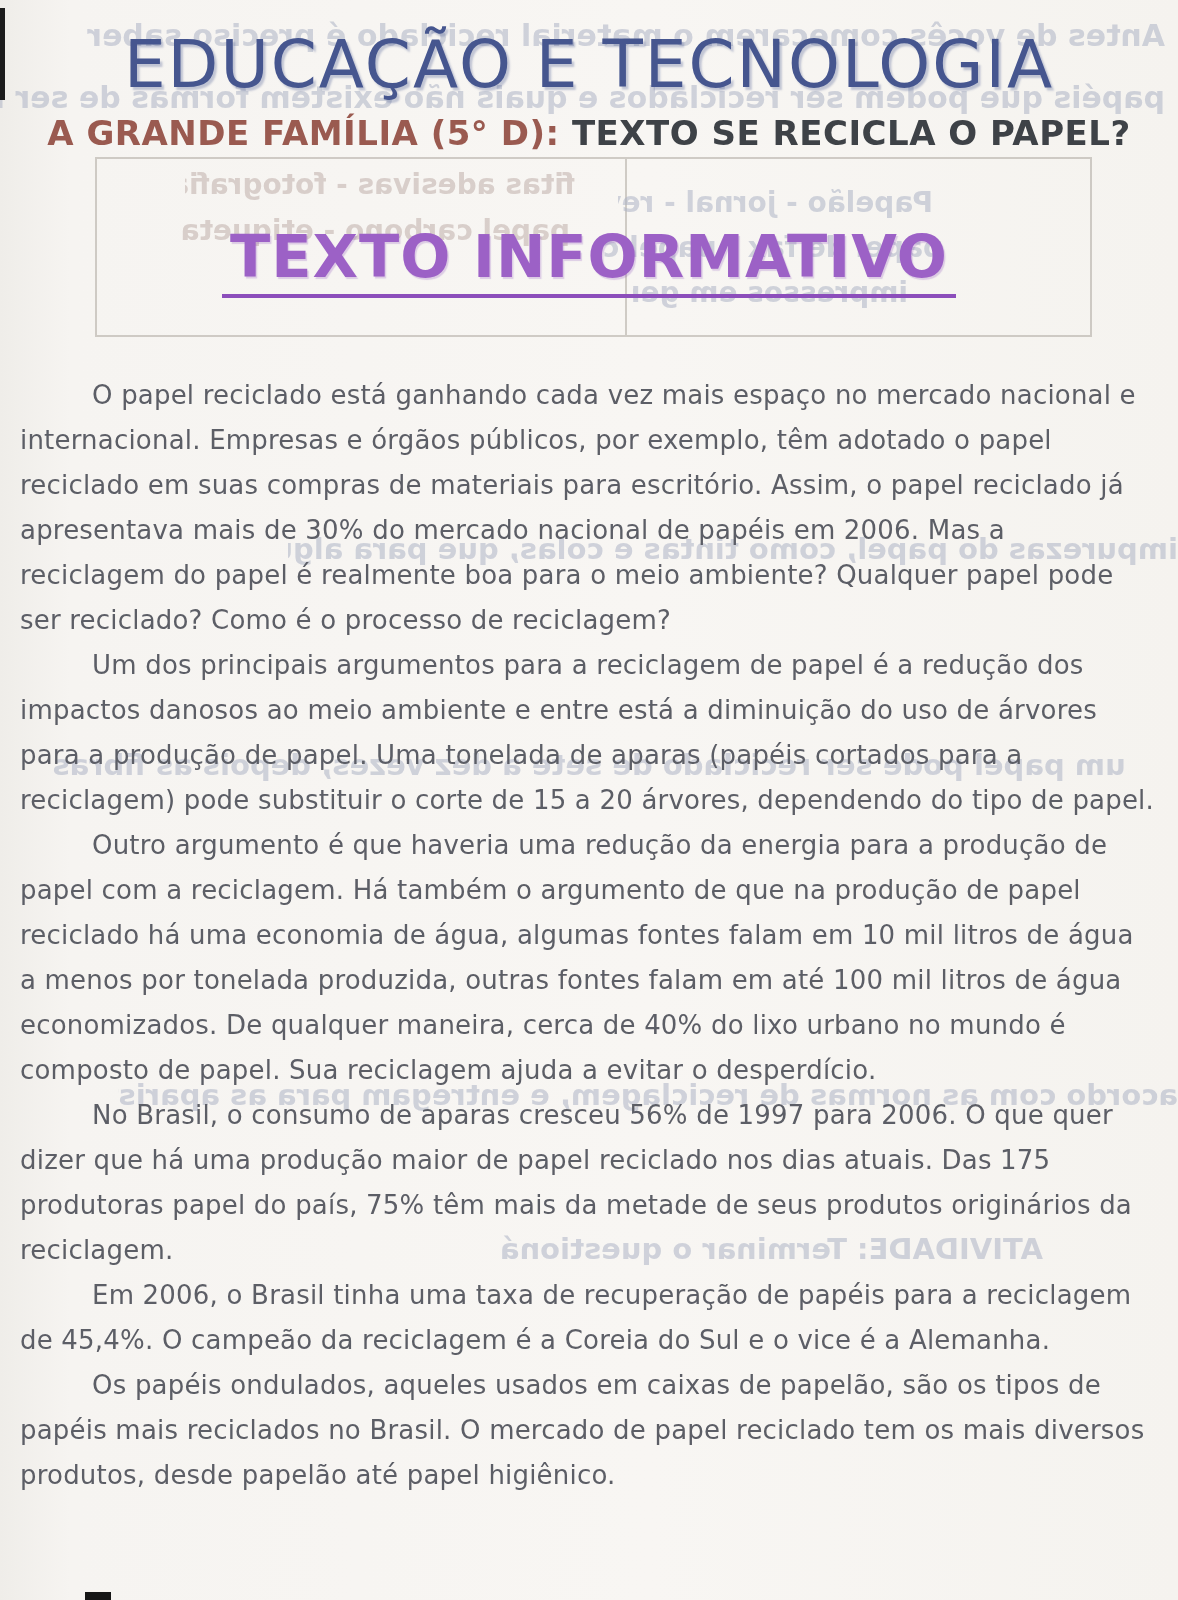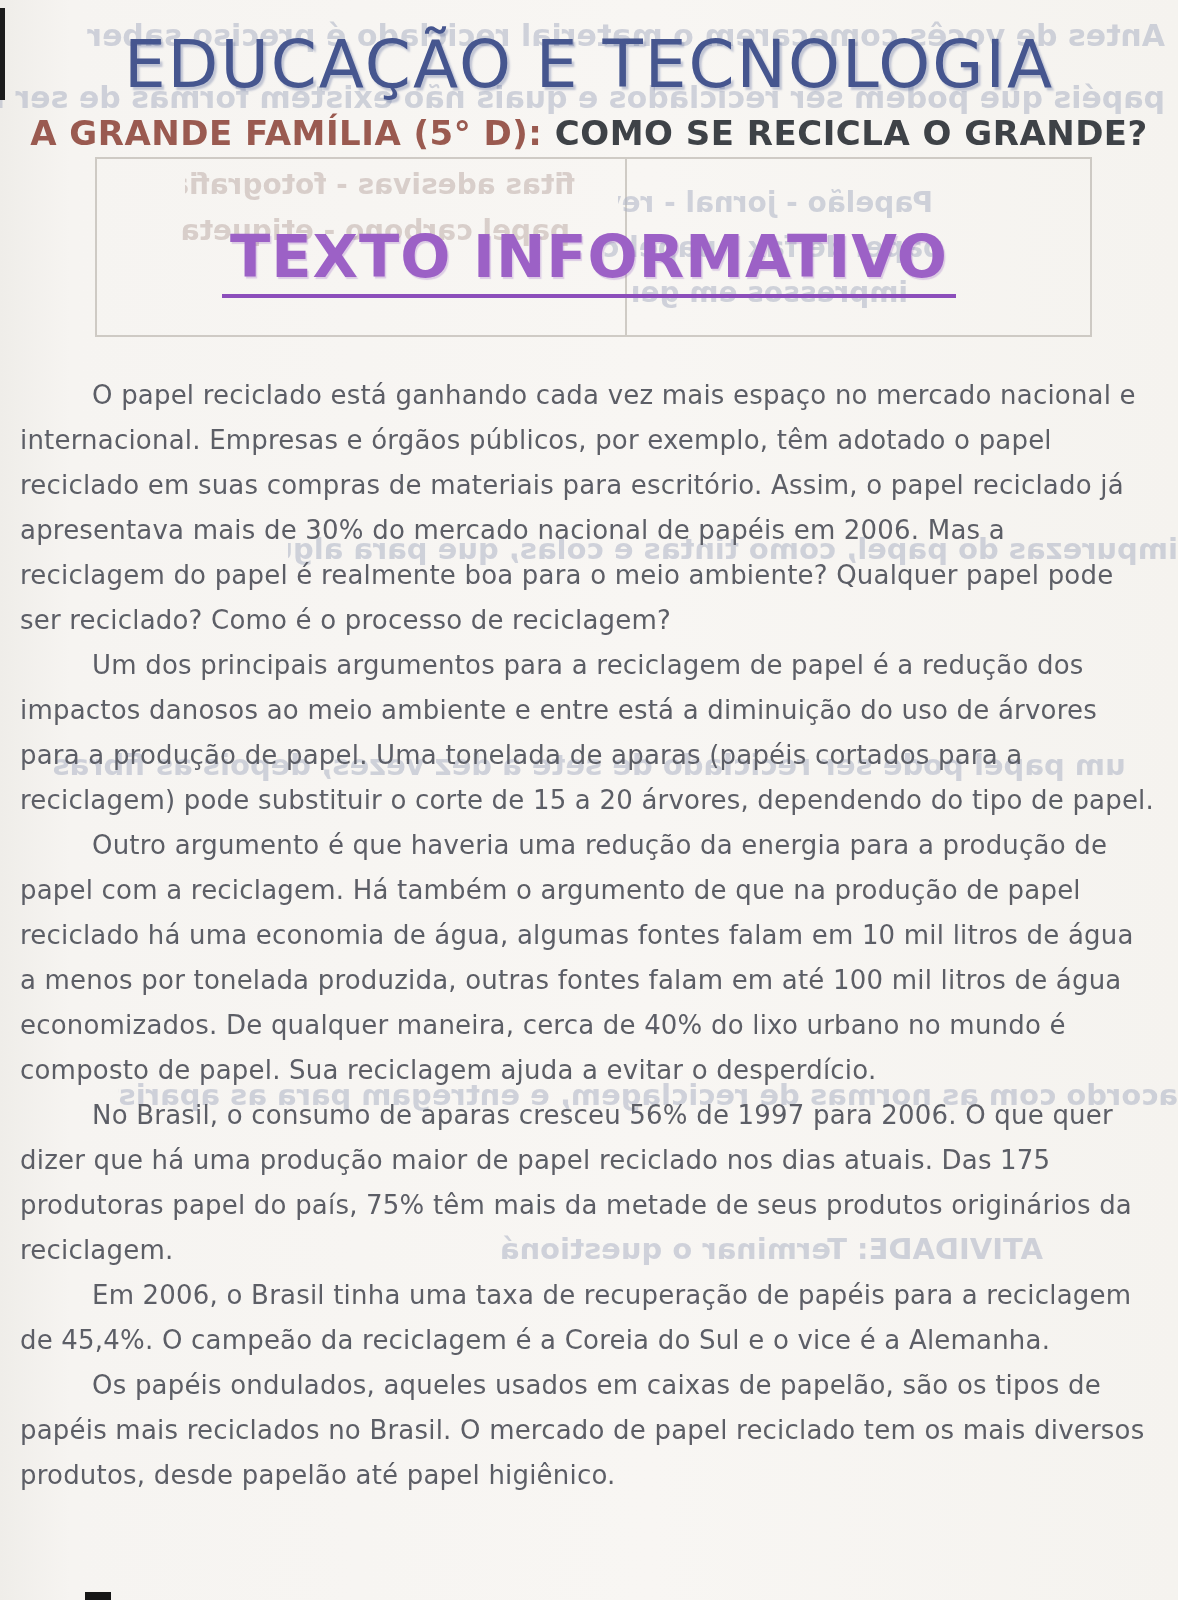--- a/index.html
+++ b/index.html
@@ -112,21 +112,21 @@
   </div>
 
   <div class="edge-strip"></div>
   <div class="corner-mark"></div>
 
   <div class="content">
     <h1 class="title">EDUCAÇÃO E TECNOLOGIA</h1>
 
     <div class="subtitle">
       <span class="red">A GRANDE FAMÍLIA (5° D):</span>
-      <span class="dark">COMO SE RECICLA O GRANDE?</span>
+      <span class="dark">TEXTO SE RECICLA O PAPEL?</span>
     </div>
 
     <div class="section-wrap">
       <h2 class="section">TEXTO INFORMATIVO</h2>
     </div>
 
     <div class="body-text">
       <p>O papel reciclado está ganhando cada vez mais espaço no mercado nacional e internacional. Empresas e órgãos públicos, por exemplo, têm adotado o papel reciclado em suas compras de materiais para escritório. Assim, o papel reciclado já apresentava mais de 30% do mercado nacional de papéis em 2006. Mas a reciclagem do papel é realmente boa para o meio ambiente? Qualquer papel pode ser reciclado? Como é o processo de reciclagem?</p>
       <p>Um dos principais argumentos para a reciclagem de papel é a redução dos impactos danosos ao meio ambiente e entre está a diminuição do uso de árvores para a produção de papel. Uma tonelada de aparas (papéis cortados para a reciclagem) pode substituir o corte de 15 a 20 árvores, dependendo do tipo de papel.</p>
       <p>Outro argumento é que haveria uma redução da energia para a produção de papel com a reciclagem. Há também o argumento de que na produção de papel reciclado há uma economia de água, algumas fontes falam em 10 mil litros de água a menos por tonelada produzida, outras fontes falam em até 100 mil litros de água economizados. De qualquer maneira, cerca de 40% do lixo urbano no mundo é composto de papel. Sua reciclagem ajuda a evitar o desperdício.</p>

